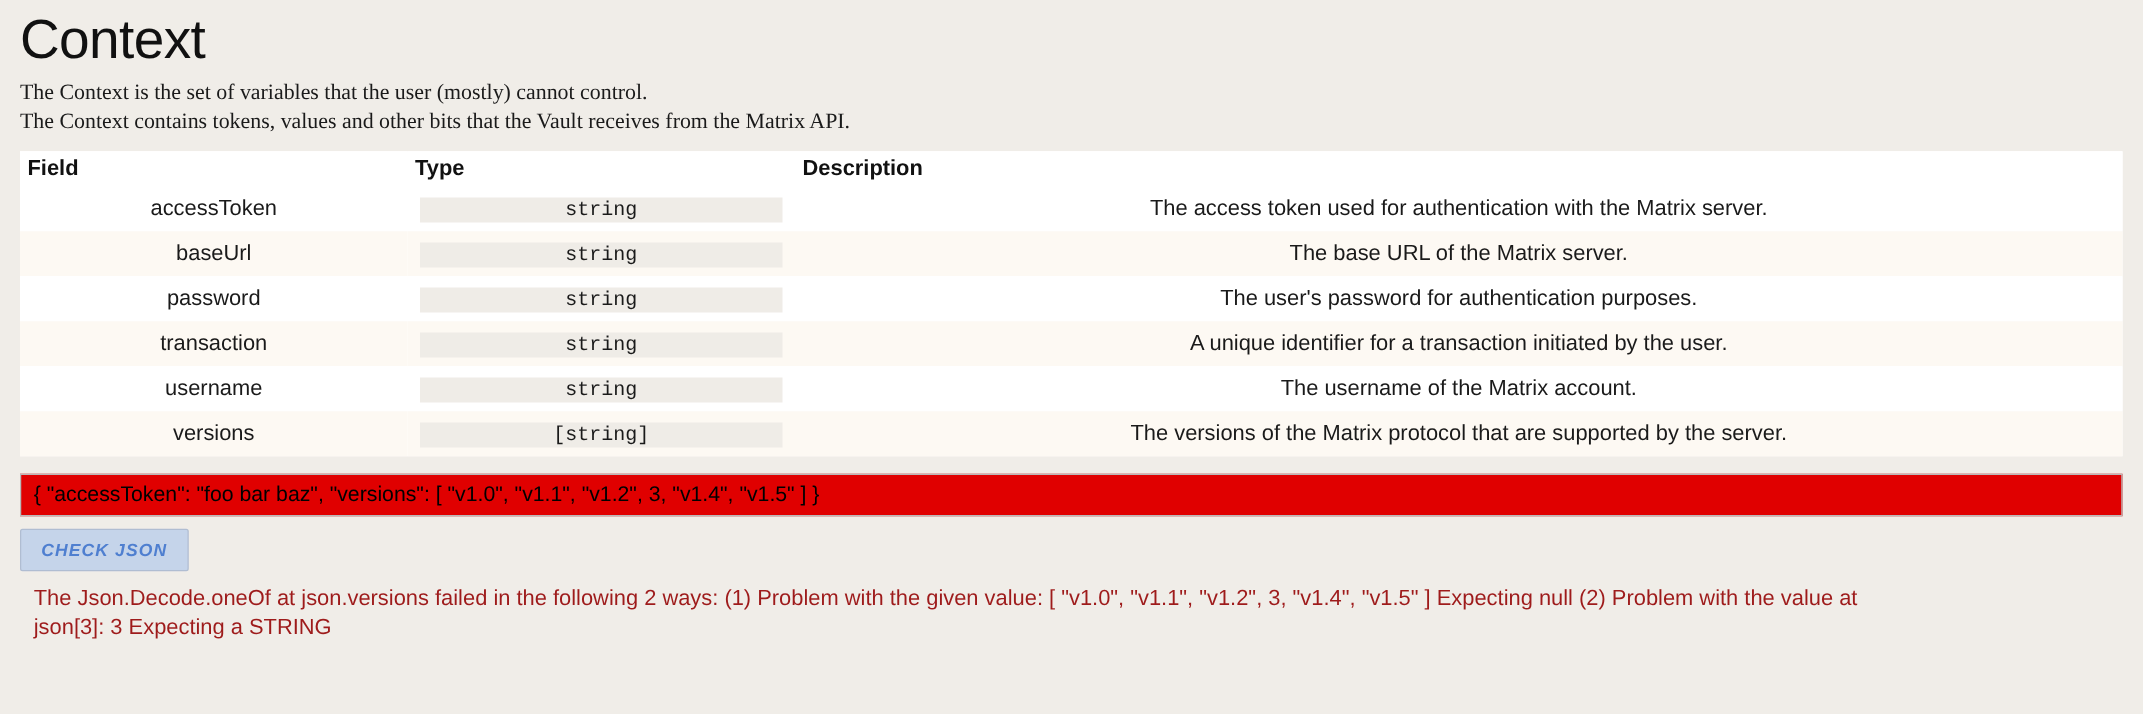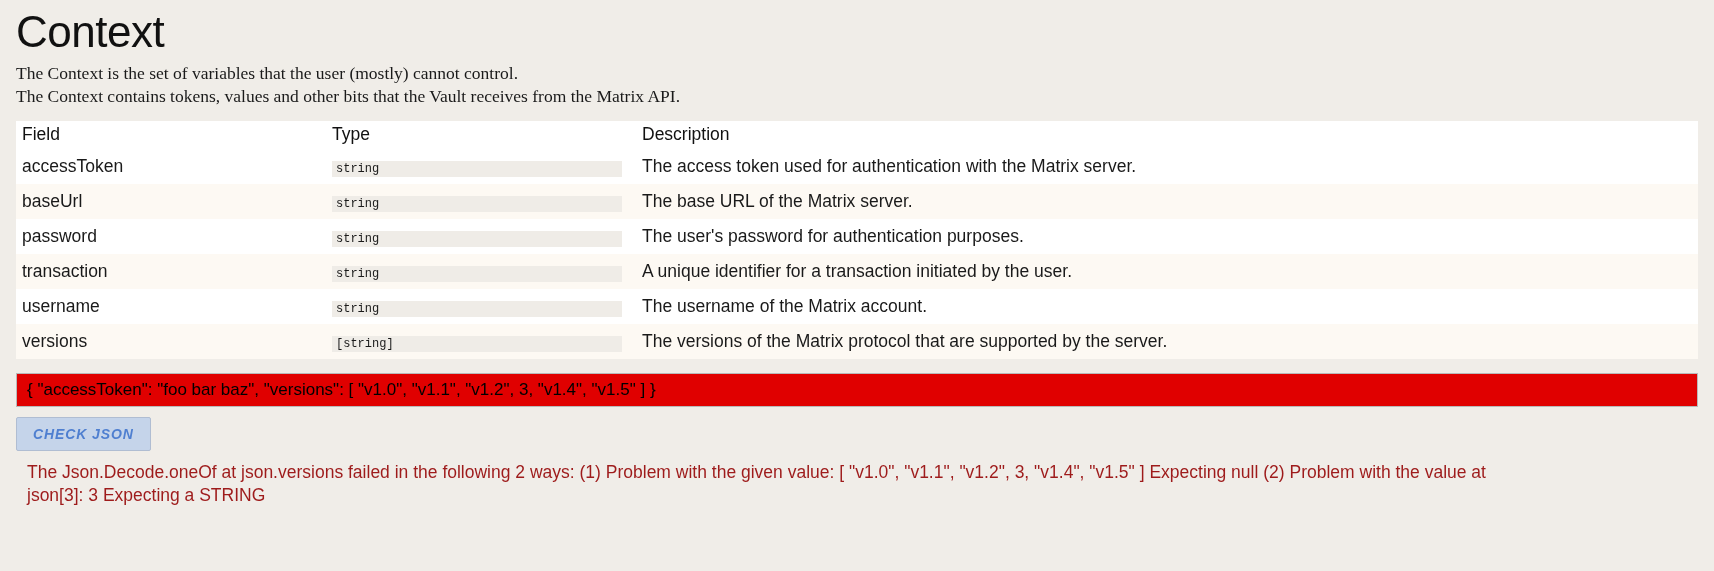--- a/index.html
+++ b/index.html
@@ -36,43 +36,44 @@
   table.fields {
     width: 1682px;
     border-collapse: collapse;
     margin-top: 12px;
     background: #ffffff;
     table-layout: fixed;
   }
   table.fields th {
     text-align: left;
     font-size: 17.5px;
-    font-weight: normal;
+    font-weight: bold;
     padding: 3px 6px 4px 6px;
     background: #ffffff;
     color: #111;
   }
   table.fields td {
     font-size: 17.5px;
     padding: 7px 6px 7px 6px;
     vertical-align: middle;
     color: #1a1a1a;
+    text-align: center;
   }
   table.fields tbody tr:nth-child(odd) td {
     background: #ffffff;
   }
   table.fields tbody tr:nth-child(even) td {
     background: #fdf9f3;
   }
   .col-field { width: 310px; }
   .col-type  { width: 310px; }
   .col-desc  { width: auto; }
   .code {
     font-family: "Liberation Mono", monospace;
-    font-size: 12px;
+    font-size: 16px;
     background: #efece7;
     padding: 1px 4px;
     display: inline-block;
     min-width: 290px;
     box-sizing: border-box;
     color: #1a1a1a;
   }
   .json-input {
     margin-top: 14px;
     width: 1682px;

